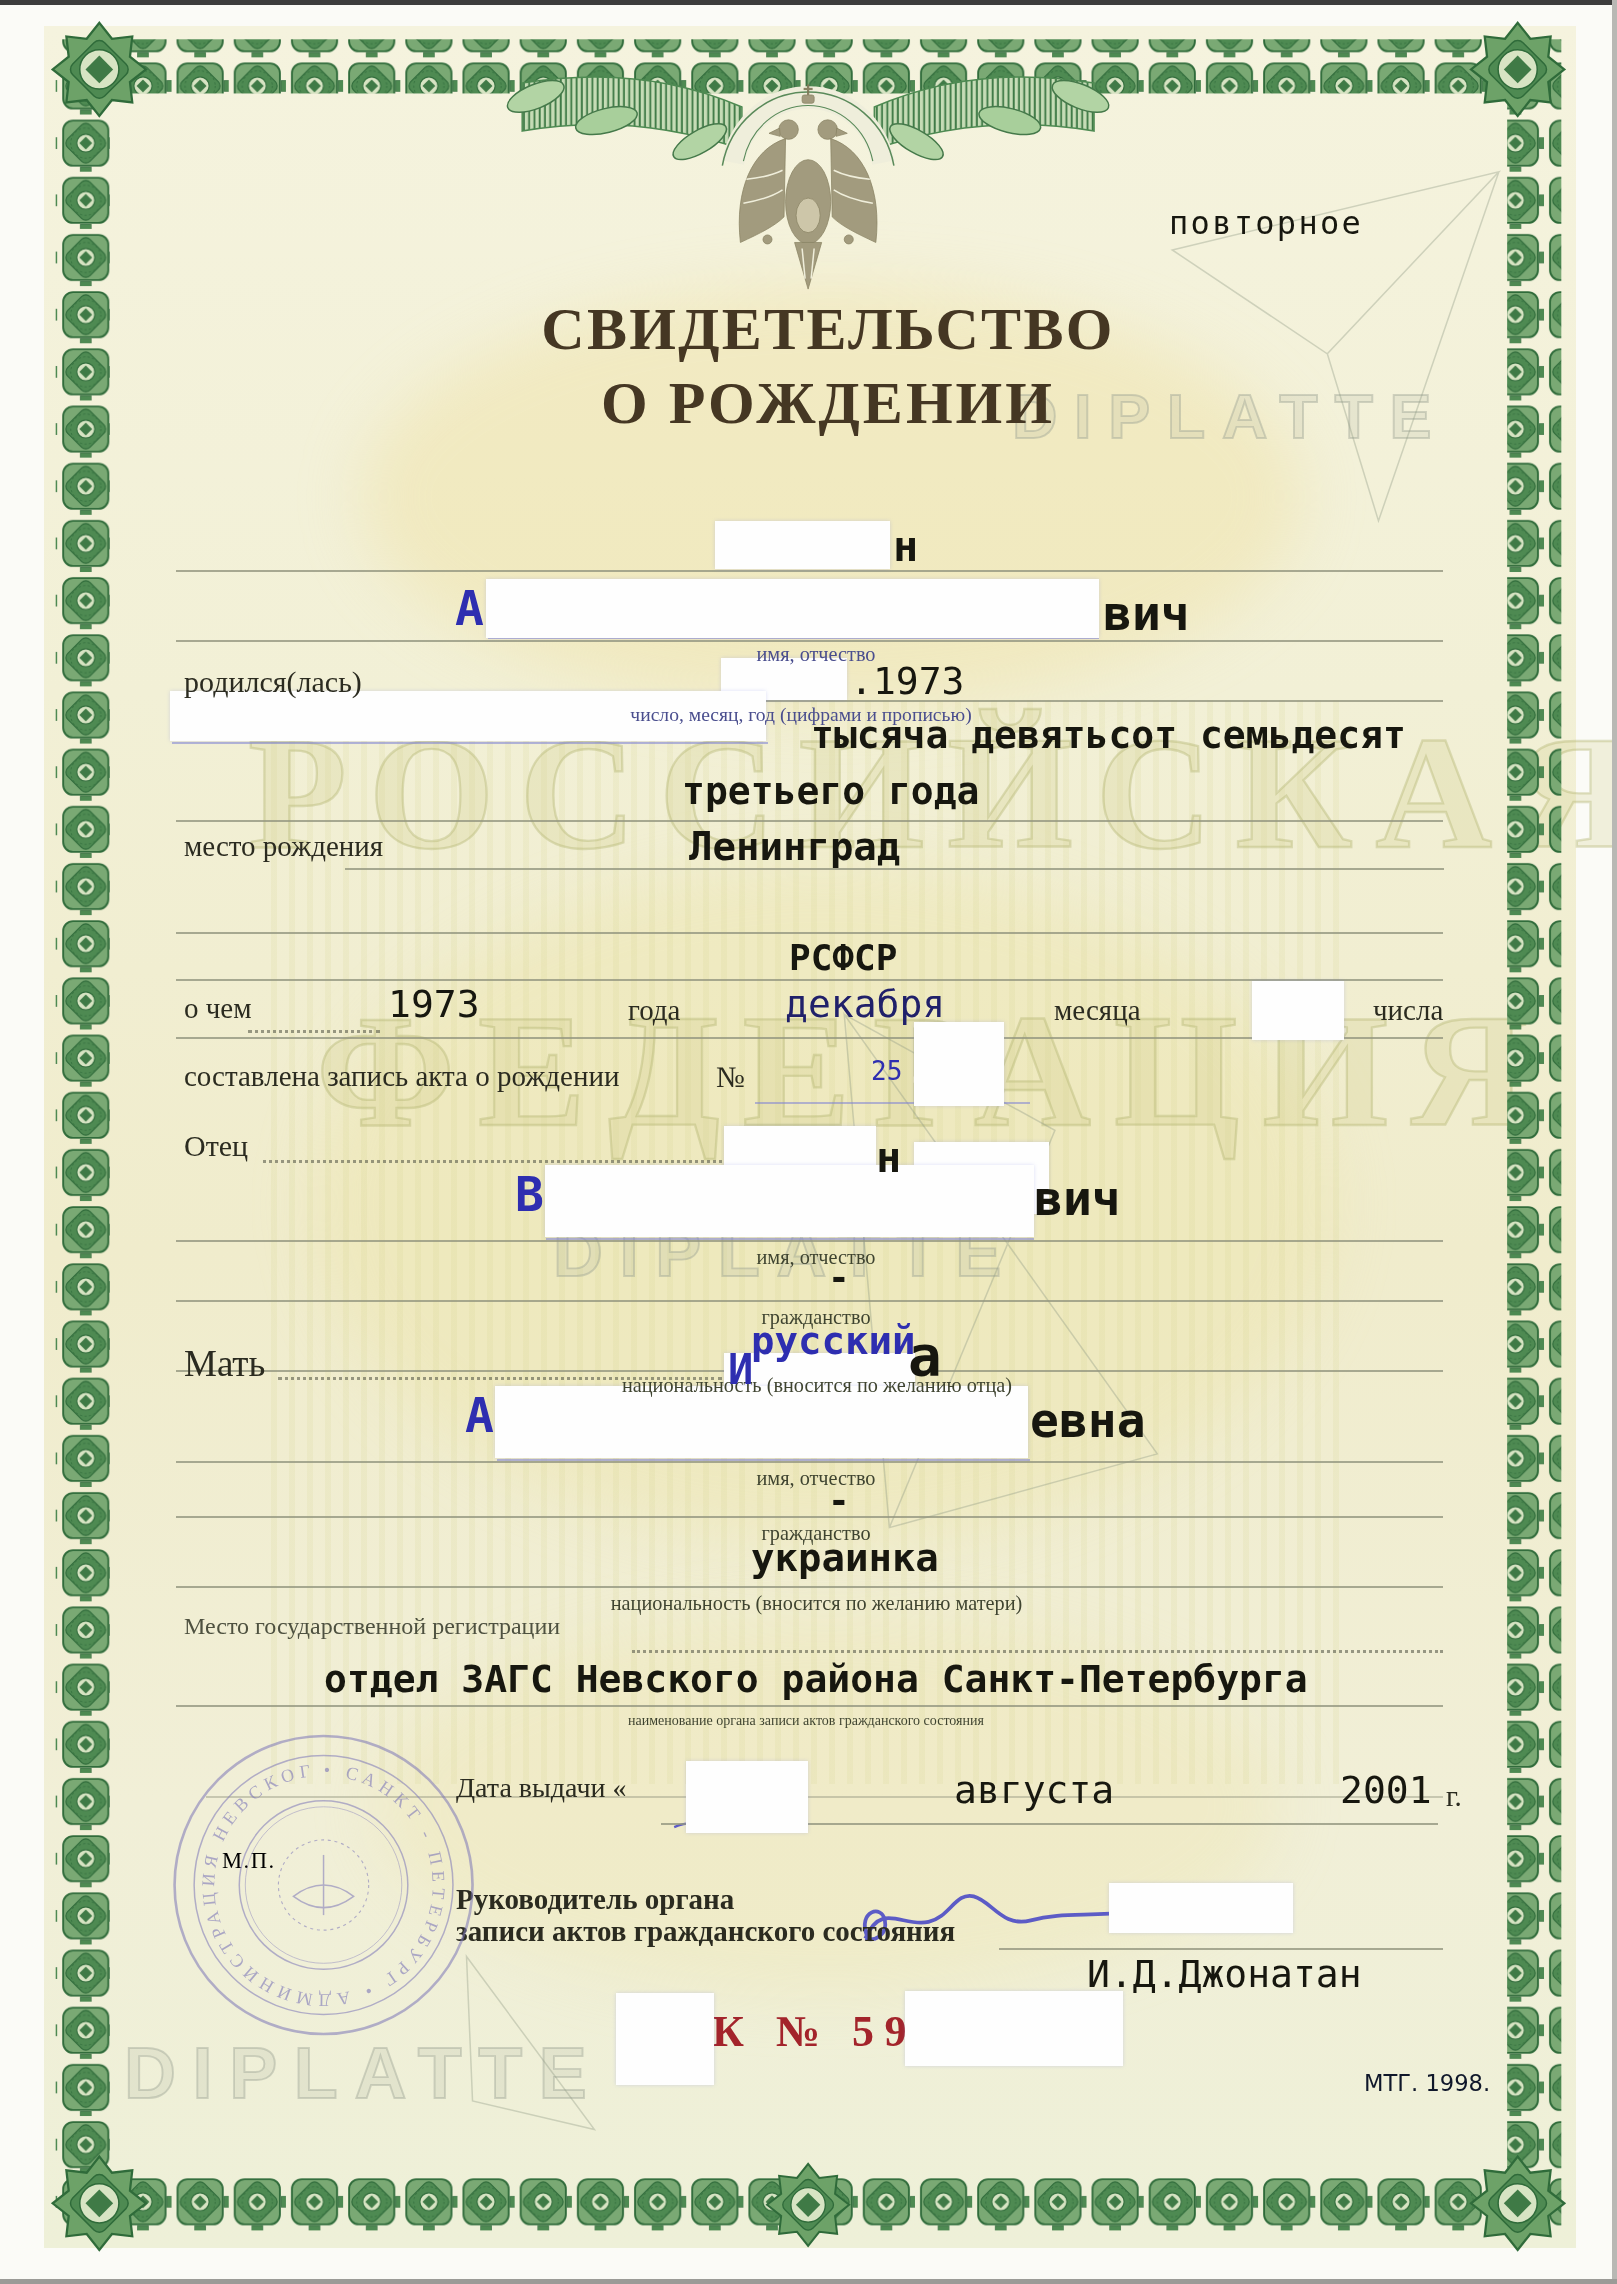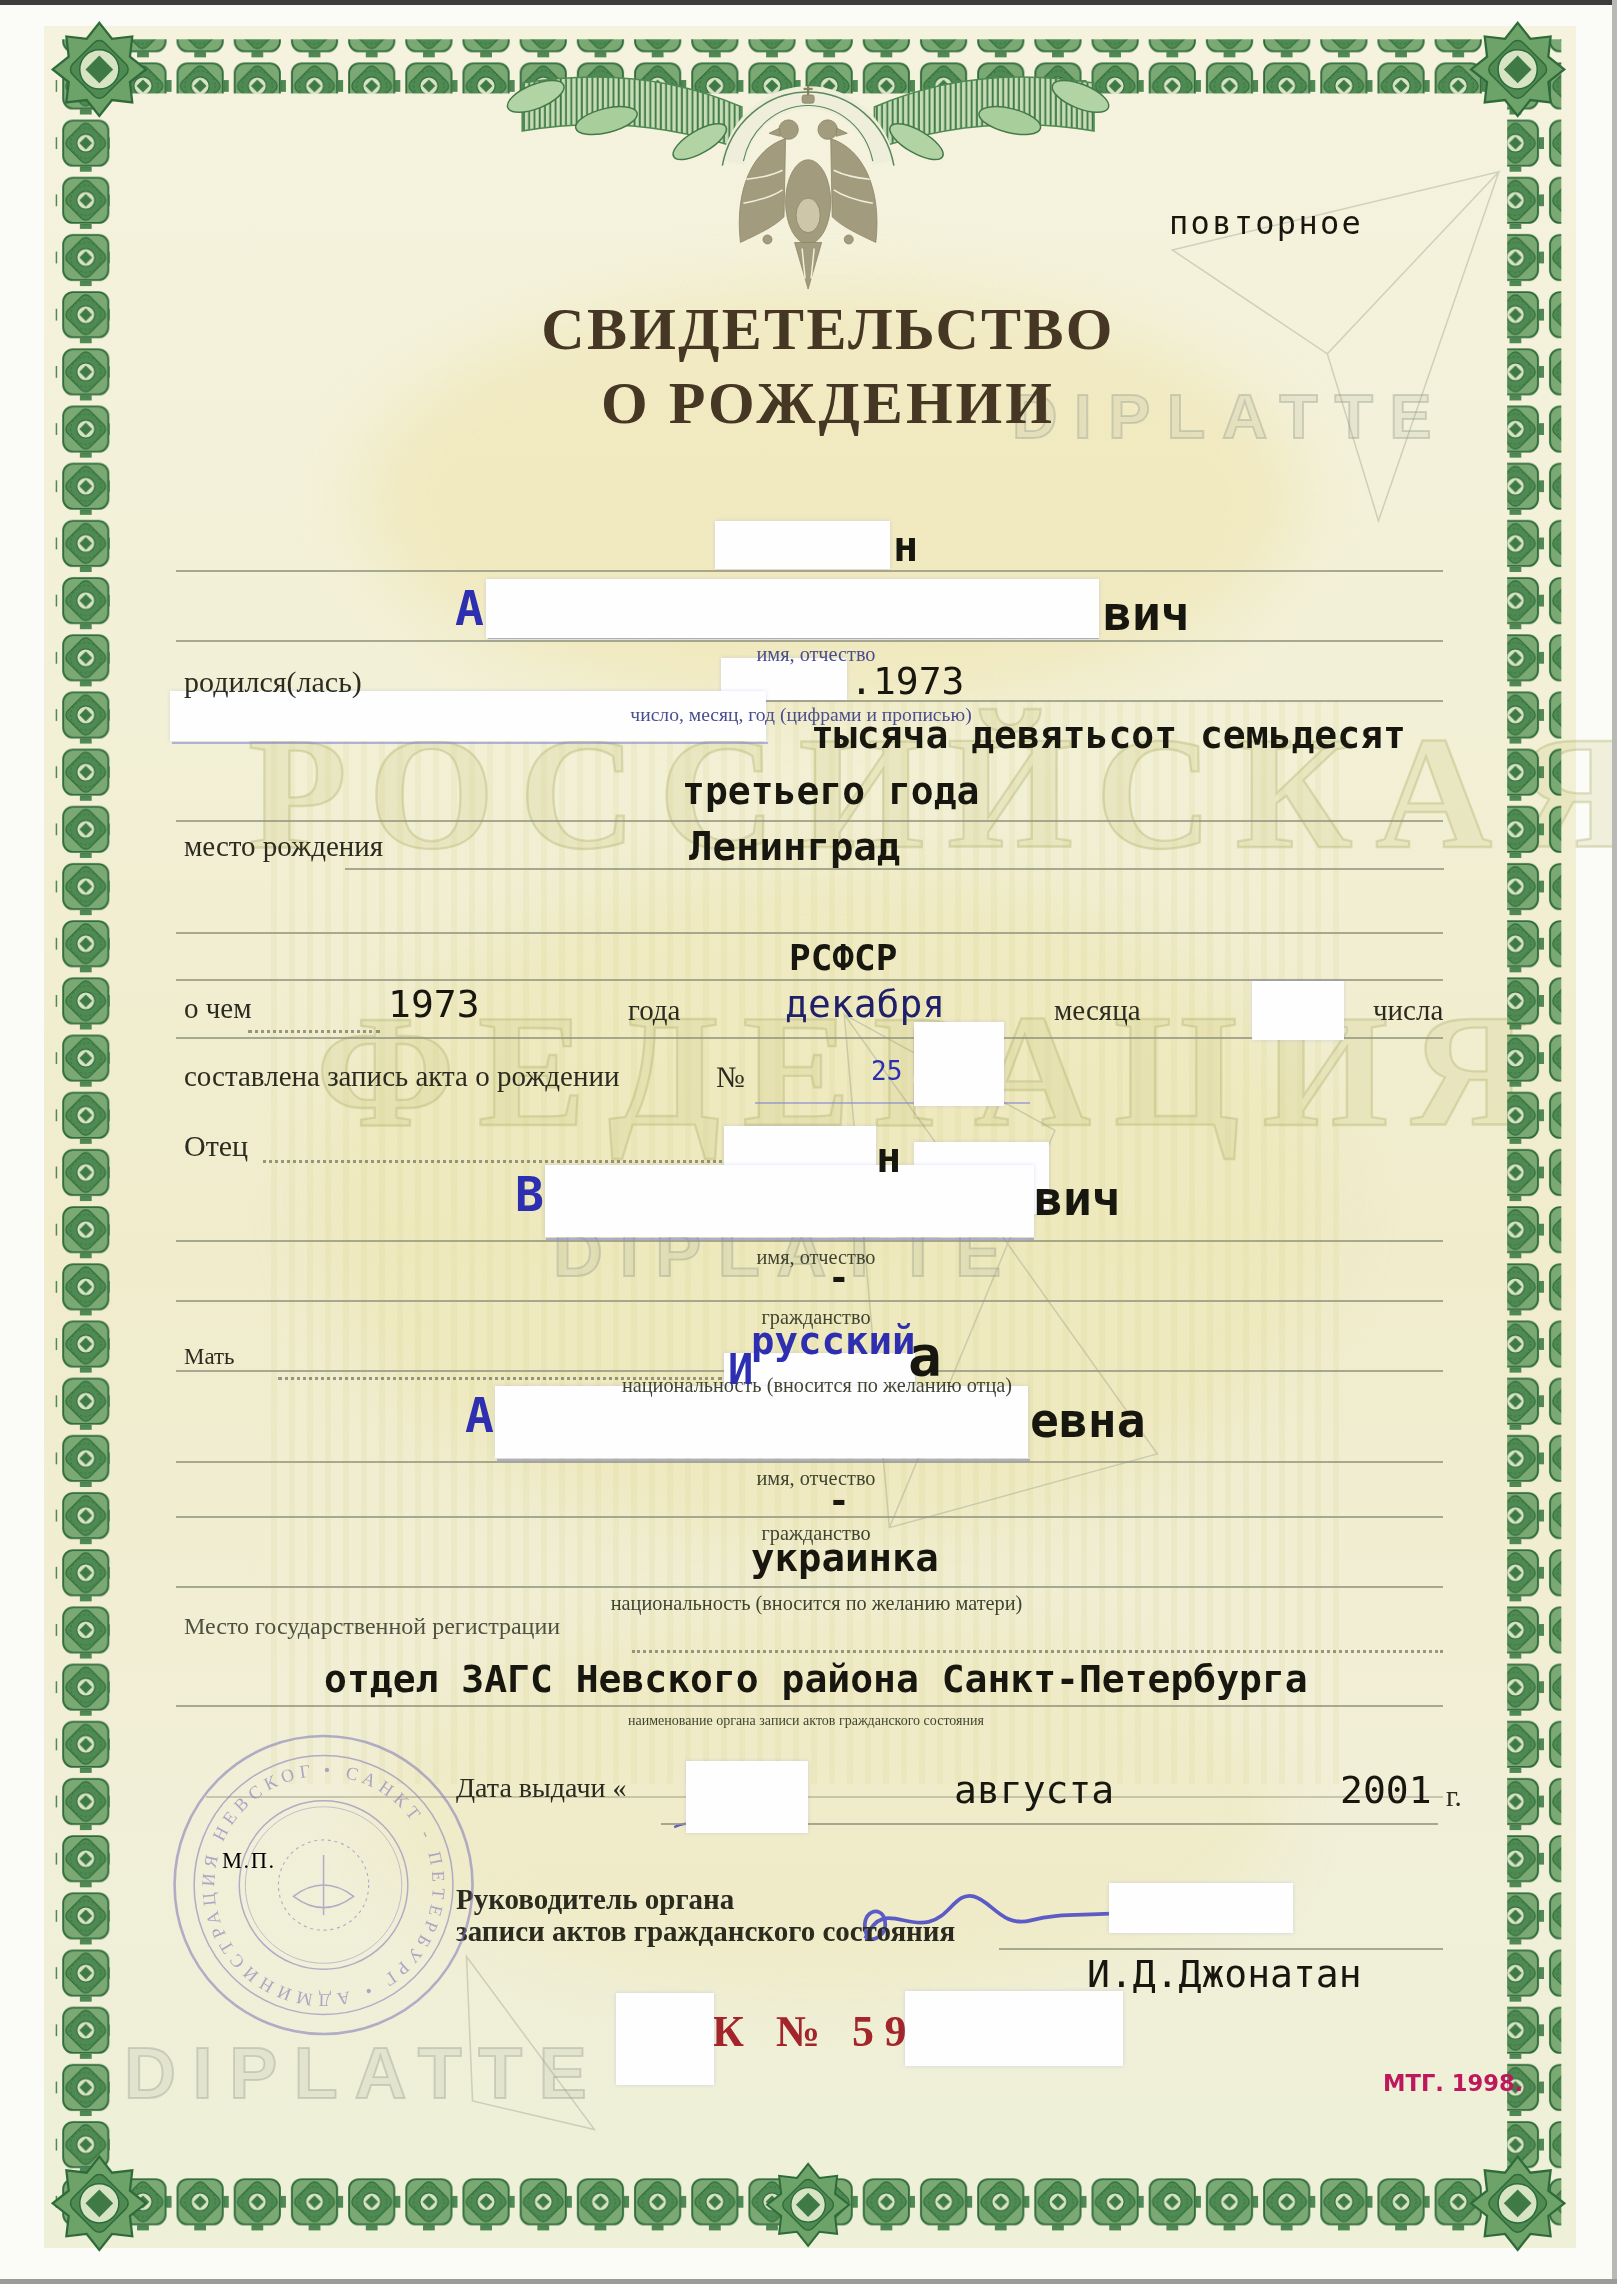--- a/index.html
+++ b/index.html
@@ -222,21 +222,21 @@
   <span class="abs mono b blue txt" style="left:515px;top:1168px;font-size:48px;">В</span>
   <span class="abs mono b txt" style="left:1034px;top:1172px;font-size:48px;">вич</span>
   <div class="abs cap txt" style="left:628px;top:1246px;width:376px;font-size:20.3px;">имя, отчество</div>
   <span class="abs mono b txt" style="left:828px;top:1258px;font-size:36px;">-</span>
   <div class="abs cap txt" style="left:628px;top:1306px;width:376px;font-size:20.3px;">гражданство</div>
   <span class="abs mono b blue txt" style="left:751px;top:1320px;font-size:39px;">русский</span>
   <div class="abs cap txt" style="left:516px;top:1374px;width:602px;font-size:20.3px;">национальность (вносится по желанию отца)</div>
 
   <span class="abs mono b blue txt" style="left:728px;top:1347px;font-size:42px;">И</span>
   <span class="abs mono b txt" style="left:908px;top:1325px;font-size:56px;">а</span>
-  <span class="abs lbl txt" style="left:184px;top:1344px;font-size:23px;text-align:right;">Мать</span>
+  <span class="abs lbl txt" style="left:184px;top:1344px;font-size:37px;text-align:right;">Мать</span>
   <span class="abs mono b blue txt" style="left:465px;top:1389px;font-size:48px;">А</span>
   <span class="abs mono b txt" style="left:1030px;top:1394px;font-size:48px;">евна</span>
   <div class="abs cap txt" style="left:628px;top:1467px;width:376px;font-size:20.3px;">имя, отчество</div>
   <span class="abs mono b txt" style="left:828px;top:1481px;font-size:36px;">-</span>
   <div class="abs cap txt" style="left:628px;top:1522px;width:376px;font-size:20.3px;">гражданство</div>
   <span class="abs mono b txt" style="left:751px;top:1537px;font-size:39px;">украинка</span>
   <div class="abs cap txt" style="left:478px;top:1592px;width:677px;font-size:20.3px;">национальность (вносится по желанию матери)</div>
 
   <span class="abs lbl txt" style="left:184px;top:1613px;font-size:24px;color:#4e5140;">Место государственной регистрации</span>
   <span class="abs mono b txt" style="left:324px;top:1659px;font-size:38px;">отдел ЗАГС Невского района Санкт-Петербурга</span>
@@ -244,21 +244,21 @@
 
   <span class="abs lbl txt" style="left:456px;top:1773px;font-size:28px;">Дата выдачи «</span>
   <span class="abs mono txt" style="left:954px;top:1770px;font-size:38px;">августа</span>
   <span class="abs mono txt" style="left:1340px;top:1770px;font-size:38px;">2001</span>
   <span class="abs lbl txt" style="left:1446px;top:1781px;font-size:29px;">г.</span>
   <span class="abs txt" style="left:222px;top:1848px;font-size:22.6px;font-family:'Liberation Serif',serif;color:#000000;letter-spacing:1.5px;">М.П.</span>
   <span class="abs lbl b txt" style="left:456px;top:1884px;font-size:29px;font-weight:bold;">Руководитель органа</span>
   <span class="abs lbl b txt" style="left:456px;top:1916px;font-size:29px;font-weight:bold;">записи актов гражданского состояния</span>
   <span class="abs mono txt" style="left:1087px;top:1954px;font-size:38px;">И.Д.Джонатан</span>
 
-  <span class="abs txt" style="left:1364px;top:2070px;font-size:22.6px;font-family:'DejaVu Sans',sans-serif;font-weight:bold;color:#be185d;margin-left:19px;">МТГ. 1998.</span>
+  <span class="abs txt" style="left:1364px;top:2070px;font-size:22.6px;font-family:'DejaVu Sans',sans-serif;font-weight:normal;color:#0f172a;">МТГ. 1998.</span>
 
   <svg class="stampz" width="1617" height="2284" viewBox="0 0 2149 3035">
     <defs>
       <path id="stc" d="M 430,2360 A 145,145 0 1 1 429.9,2360" fill="none"></path>
     </defs>
     <g stroke="#7d77b8" fill="none" opacity=".55">
       <circle cx="430" cy="2505" r="198" stroke-width="3.5"></circle>
       <circle cx="430" cy="2505" r="172" stroke-width="2"></circle>
       <circle cx="430" cy="2505" r="112" stroke-width="2"></circle>
       <circle cx="430" cy="2505" r="104" stroke-width="1"></circle>

